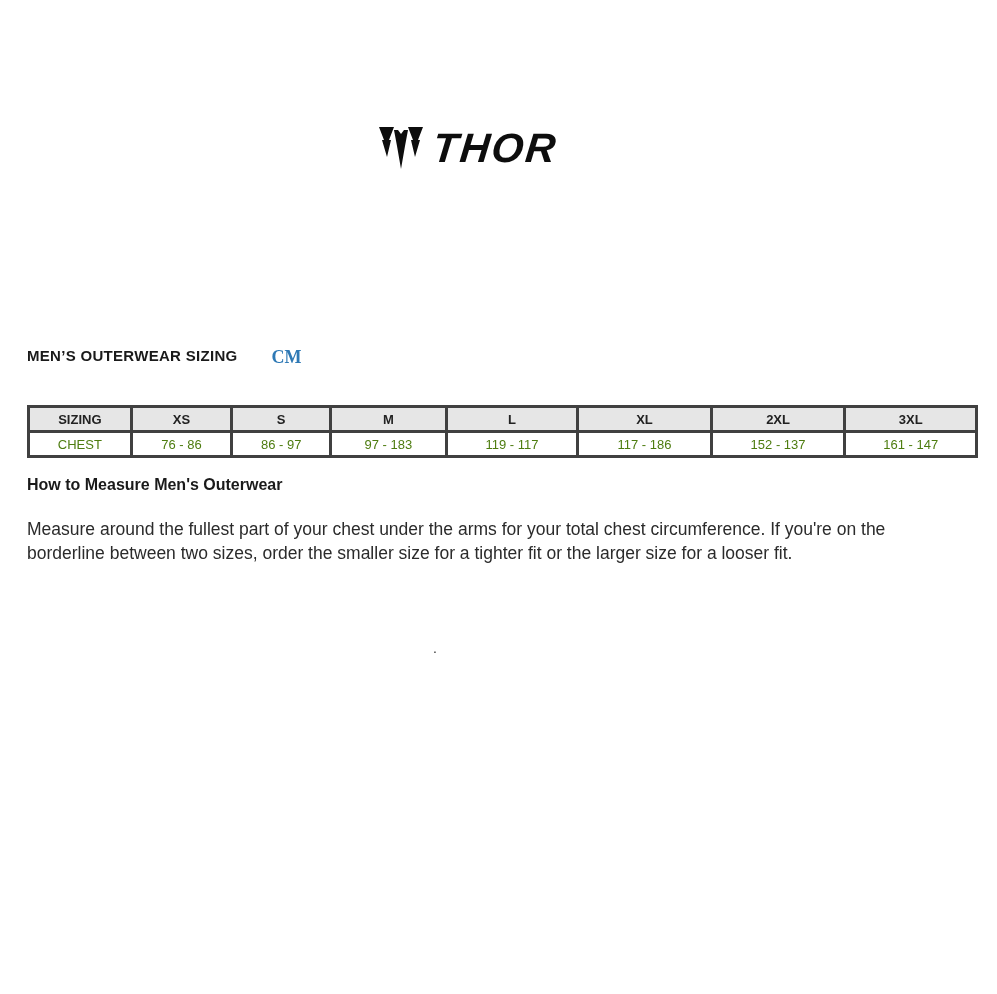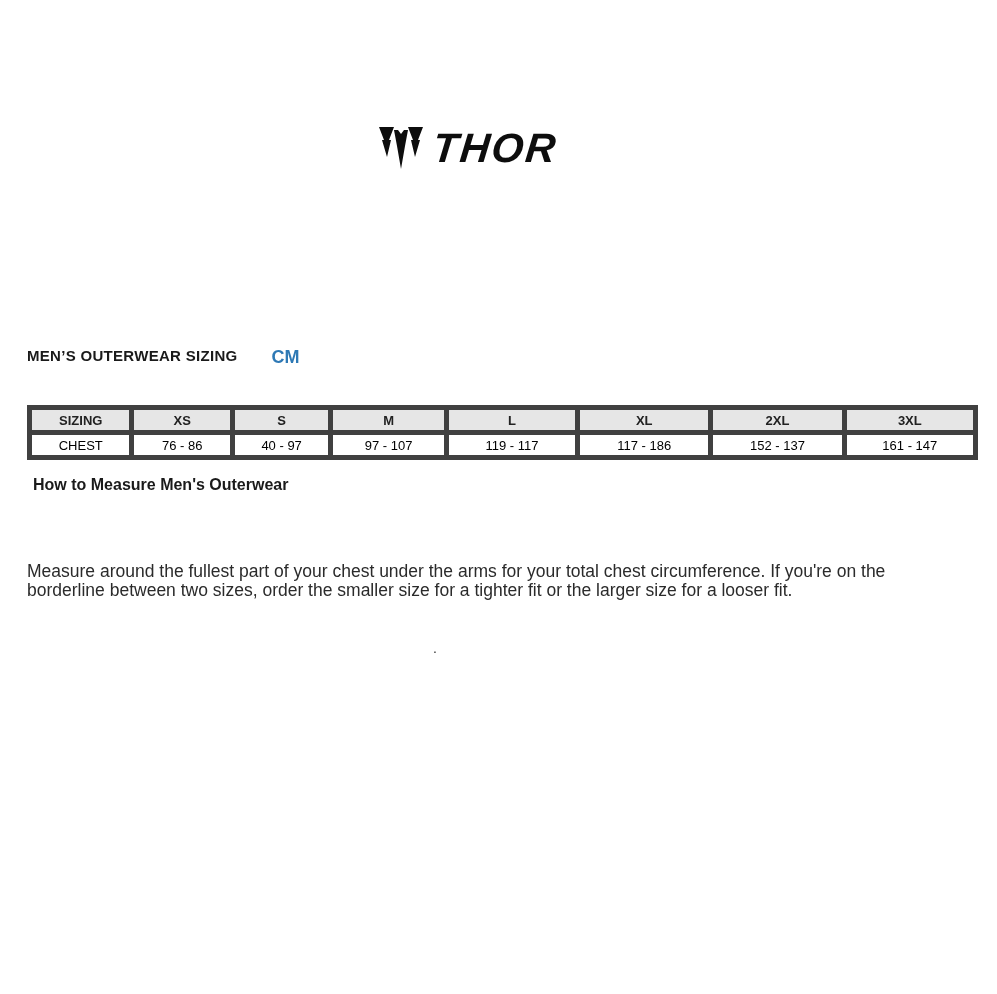--- a/index.html
+++ b/index.html
@@ -43,71 +43,69 @@
     color: #1a1a1a;
   }
   .unit-toggle {
     margin-left: 34px;
     font-size: 18px;
     font-weight: bold;
     color: #2e79b5;
     cursor: pointer;
     background: none;
     border: none;
-    font-family: Liberation Sans, sans-serif;
+    font-family: Liberation Serif, serif;
   }
   
   .size-table-wrap {
     position: absolute;
     left: 27px; top: 405px;
     width: 951px;
   }
   table.size-table {
     width: 100%;
     border-collapse: collapse;
     table-layout: fixed;
   }
   table.size-table th, table.size-table td {
-    border: 5px solid #404040;
+    border: 3px solid #404040;
     text-align: center;
     vertical-align: middle;
     height: 25px;
     padding: 0 2px;
     overflow: hidden;
     white-space: nowrap;
   }
   table.size-table th {
     background: #e6e6e6;
     font-size: 13px;
     font-weight: bold;
     color: #222222;
   }
   table.size-table td {
     background: #ffffff;
     font-size: 13px;
     font-weight: normal;
-    color: #000000;
+    color: #4d7c0f;
   }
   
   .howto-title {
     position: absolute;
     left: 27px; top: 476px;
     font-size: 16px;
     font-weight: bold;
     color: #1a1a1a;
-    margin-left: 6px;
   }
   .howto-body {
     position: absolute;
     left: 27px; top: 517px;
     width: 900px;
     font-size: 17.5px;
-    line-height: 19px;
+    line-height: 24px;
     color: #2b2b2b;
-    margin-top: 45px;
   }
   
   .stray-dot {
     position: absolute;
     left: 433px; top: 640px;
     font-size: 14px;
     color: #333333;
   }
 </style>
 </head>
@@ -152,22 +150,22 @@
         <th>L</th>
         <th>XL</th>
         <th>2XL</th>
         <th>3XL</th>
       </tr>
     </thead>
     <tbody>
       <tr>
         <td>CHEST</td>
         <td>76 - 86</td>
-        <td>40 - 97</td>
-        <td>97 - 107</td>
+        <td>86 - 97</td>
+        <td>97 - 183</td>
         <td>119 - 117</td>
         <td>117 - 186</td>
         <td>152 - 137</td>
         <td>161 - 147</td>
       </tr>
     </tbody>
   </table>
 </div>
 
 <h2 class="howto-title">How to Measure Men's Outerwear</h2>

